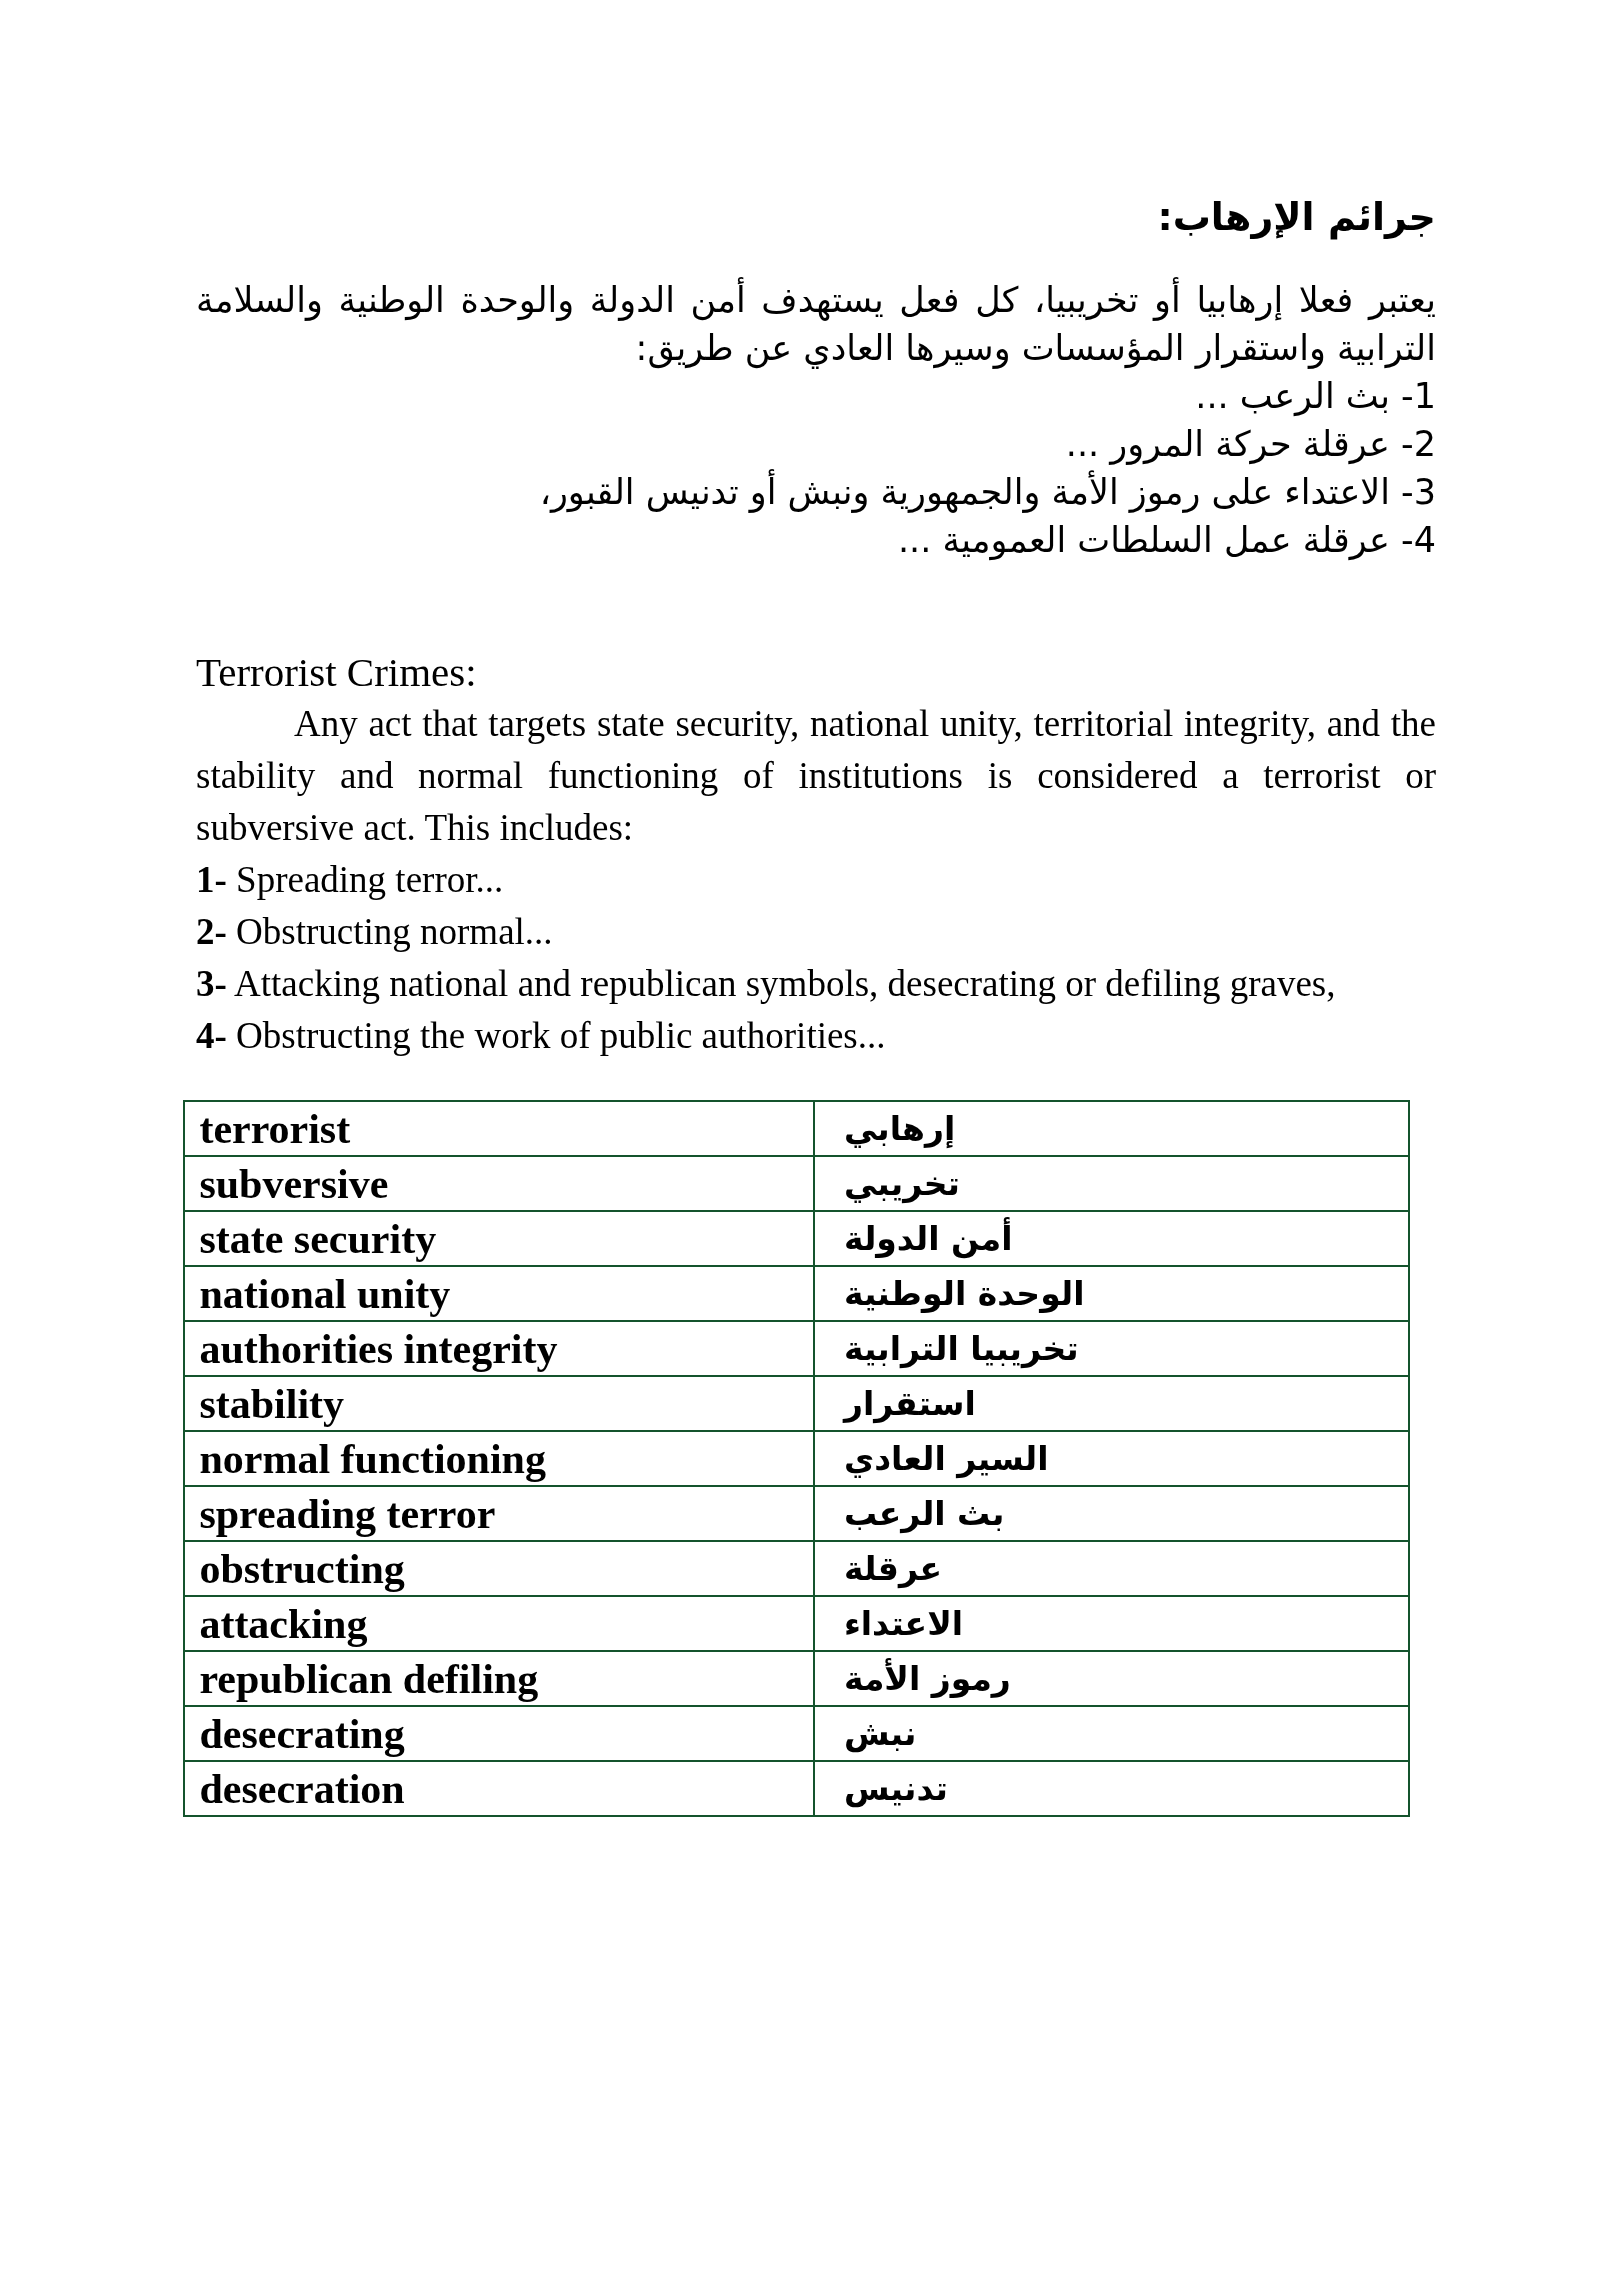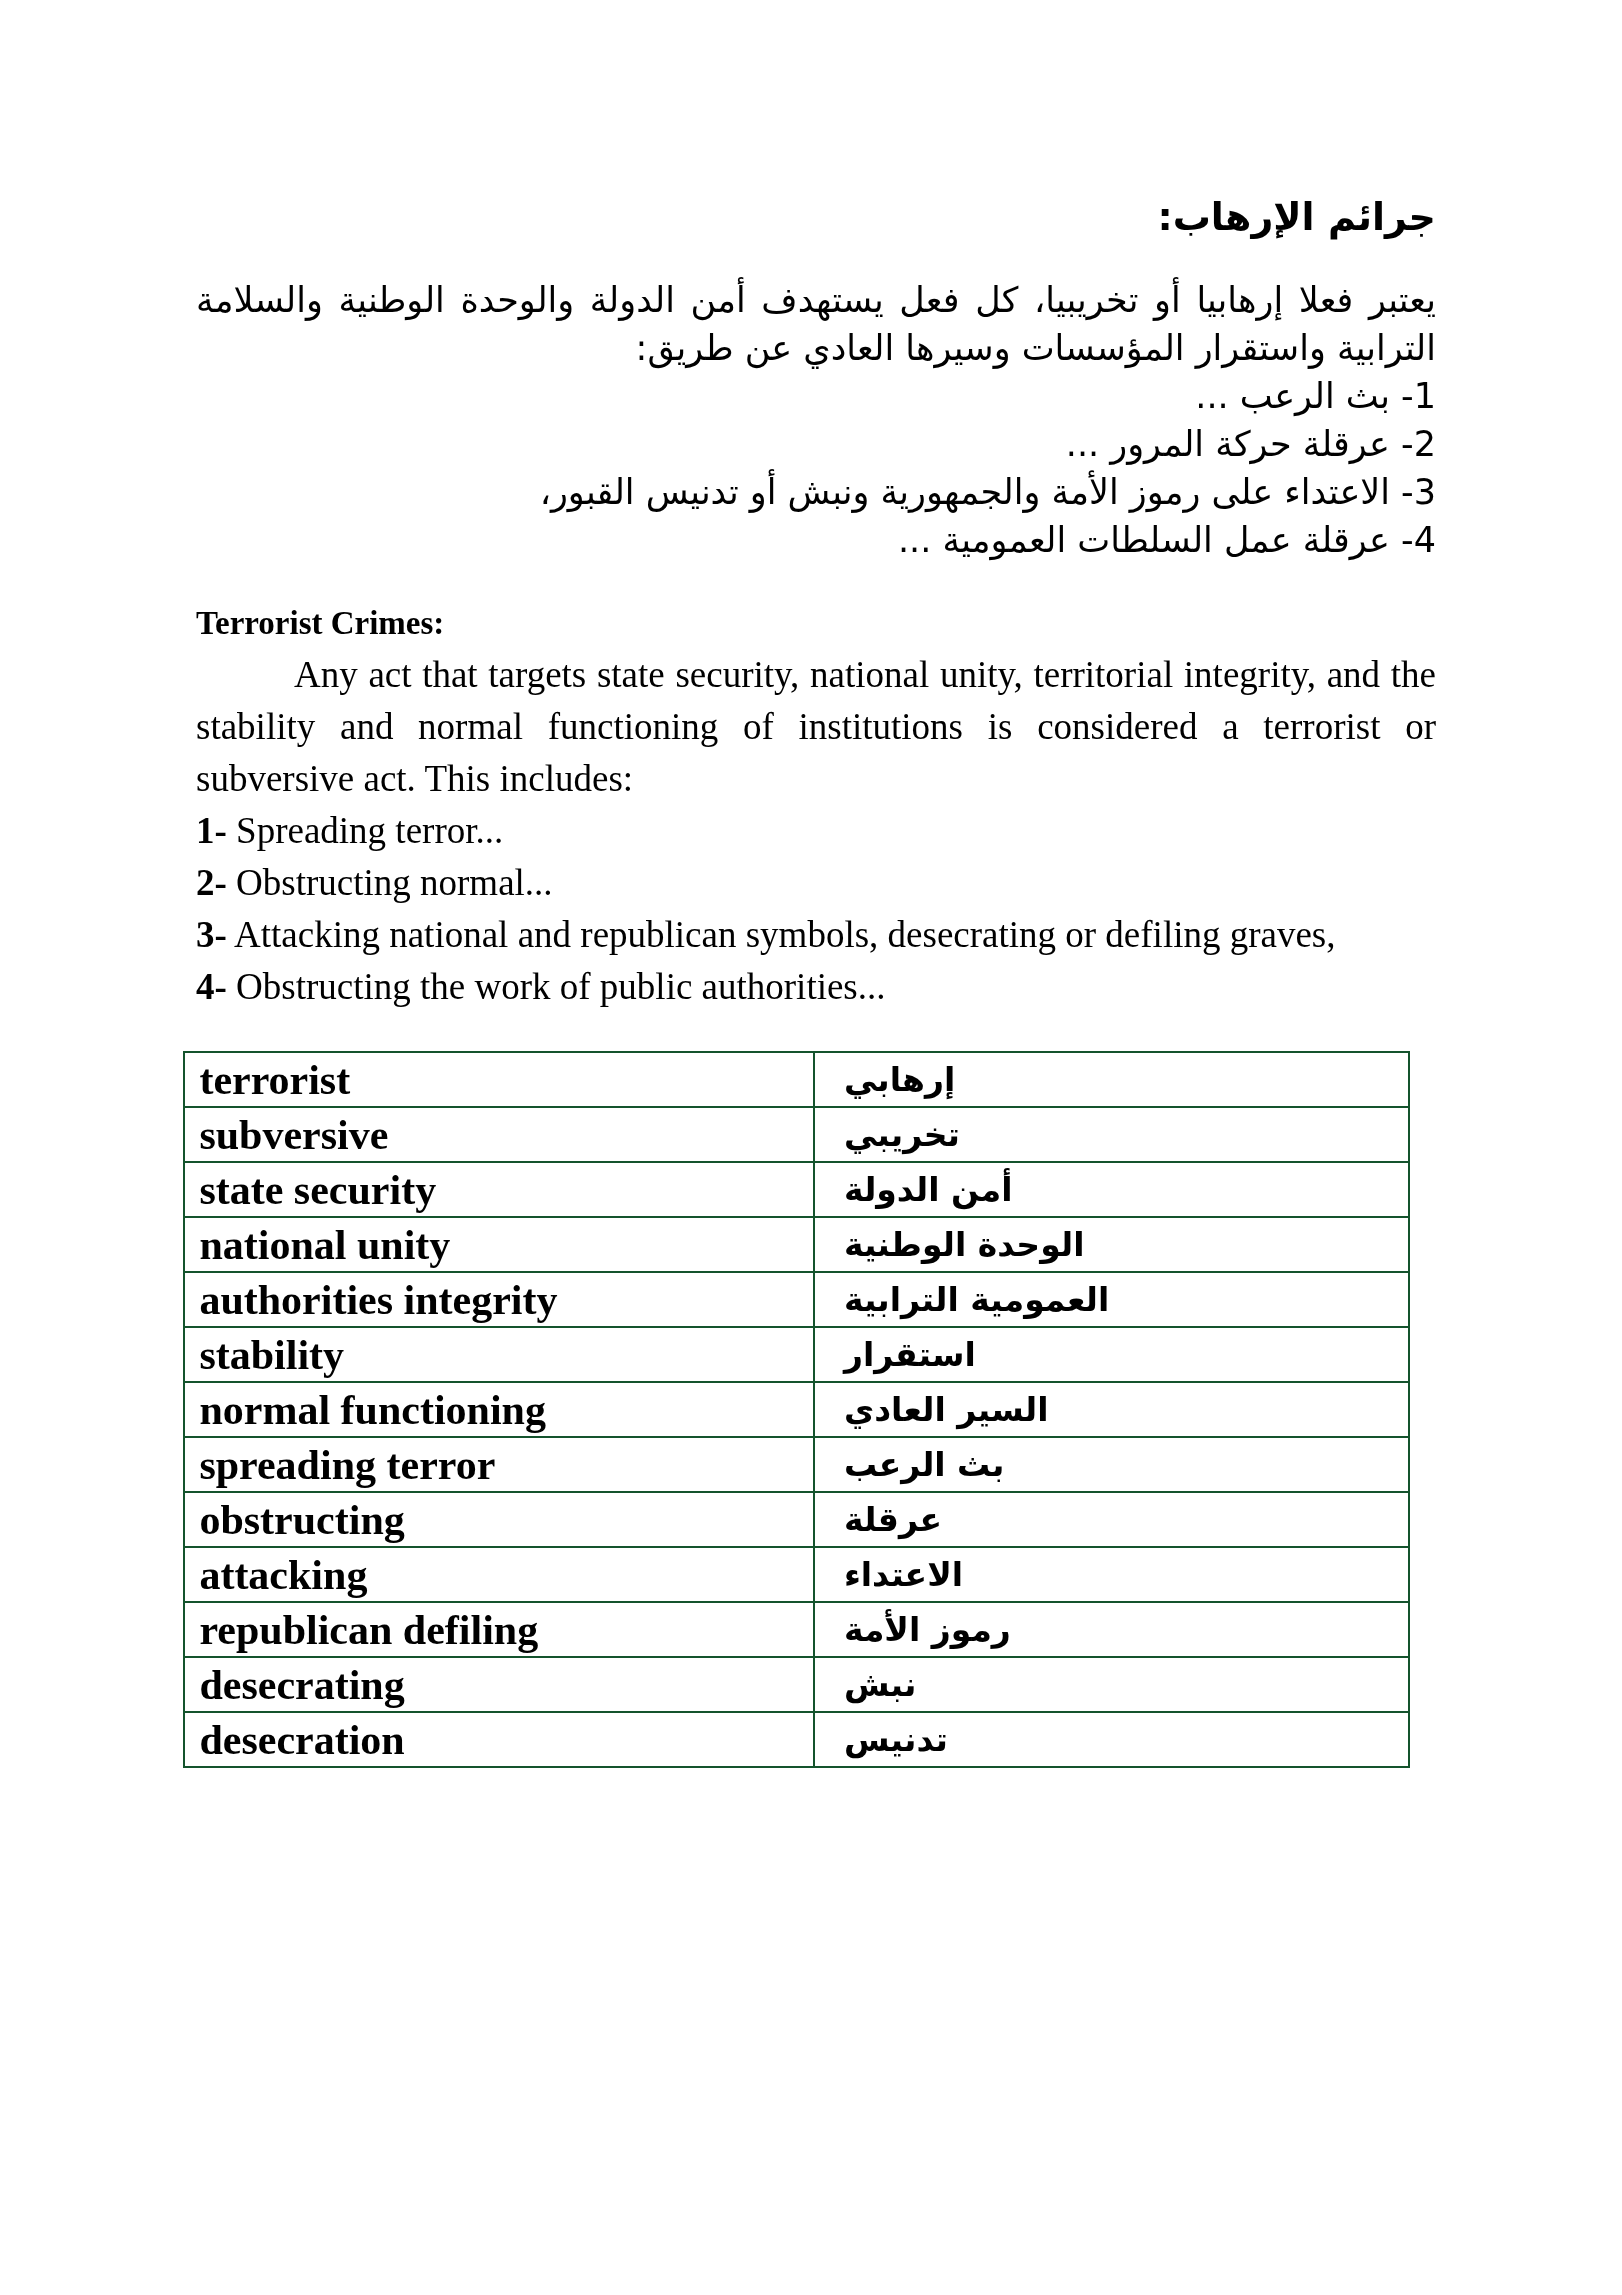--- a/index.html
+++ b/index.html
@@ -30,23 +30,23 @@
   }
   .ar-list .ar-item{
     font-size:35px;
     line-height:48px;
     text-align:right;
   }
 
   
   .en{font-family:"Liberation Serif",serif;}
   .en-heading{
-    margin-top:33px;
-    font-size:33px;
-    font-weight:bold;
+    margin-top:82px;
+    font-size:41px;
+    font-weight:normal;
     line-height:52px;
   }
   .en-para{
     font-size:37px;
     line-height:52px;
     text-align:justify;
     text-indent:98px;
   }
   .en-list .en-item{
     font-size:37px;
@@ -139,21 +139,21 @@
             <td class="ar-cell">أمن الدولة</td>
           </tr>
 
           <tr>
             <td class="en-cell">national unity</td>
             <td class="ar-cell">الوحدة الوطنية</td>
           </tr>
 
           <tr>
             <td class="en-cell">authorities integrity</td>
-            <td class="ar-cell">العمومية الترابية</td>
+            <td class="ar-cell">تخريبيا الترابية</td>
           </tr>
 
           <tr>
             <td class="en-cell">stability</td>
             <td class="ar-cell">استقرار</td>
           </tr>
 
           <tr>
             <td class="en-cell">normal functioning</td>
             <td class="ar-cell">السير العادي</td>

